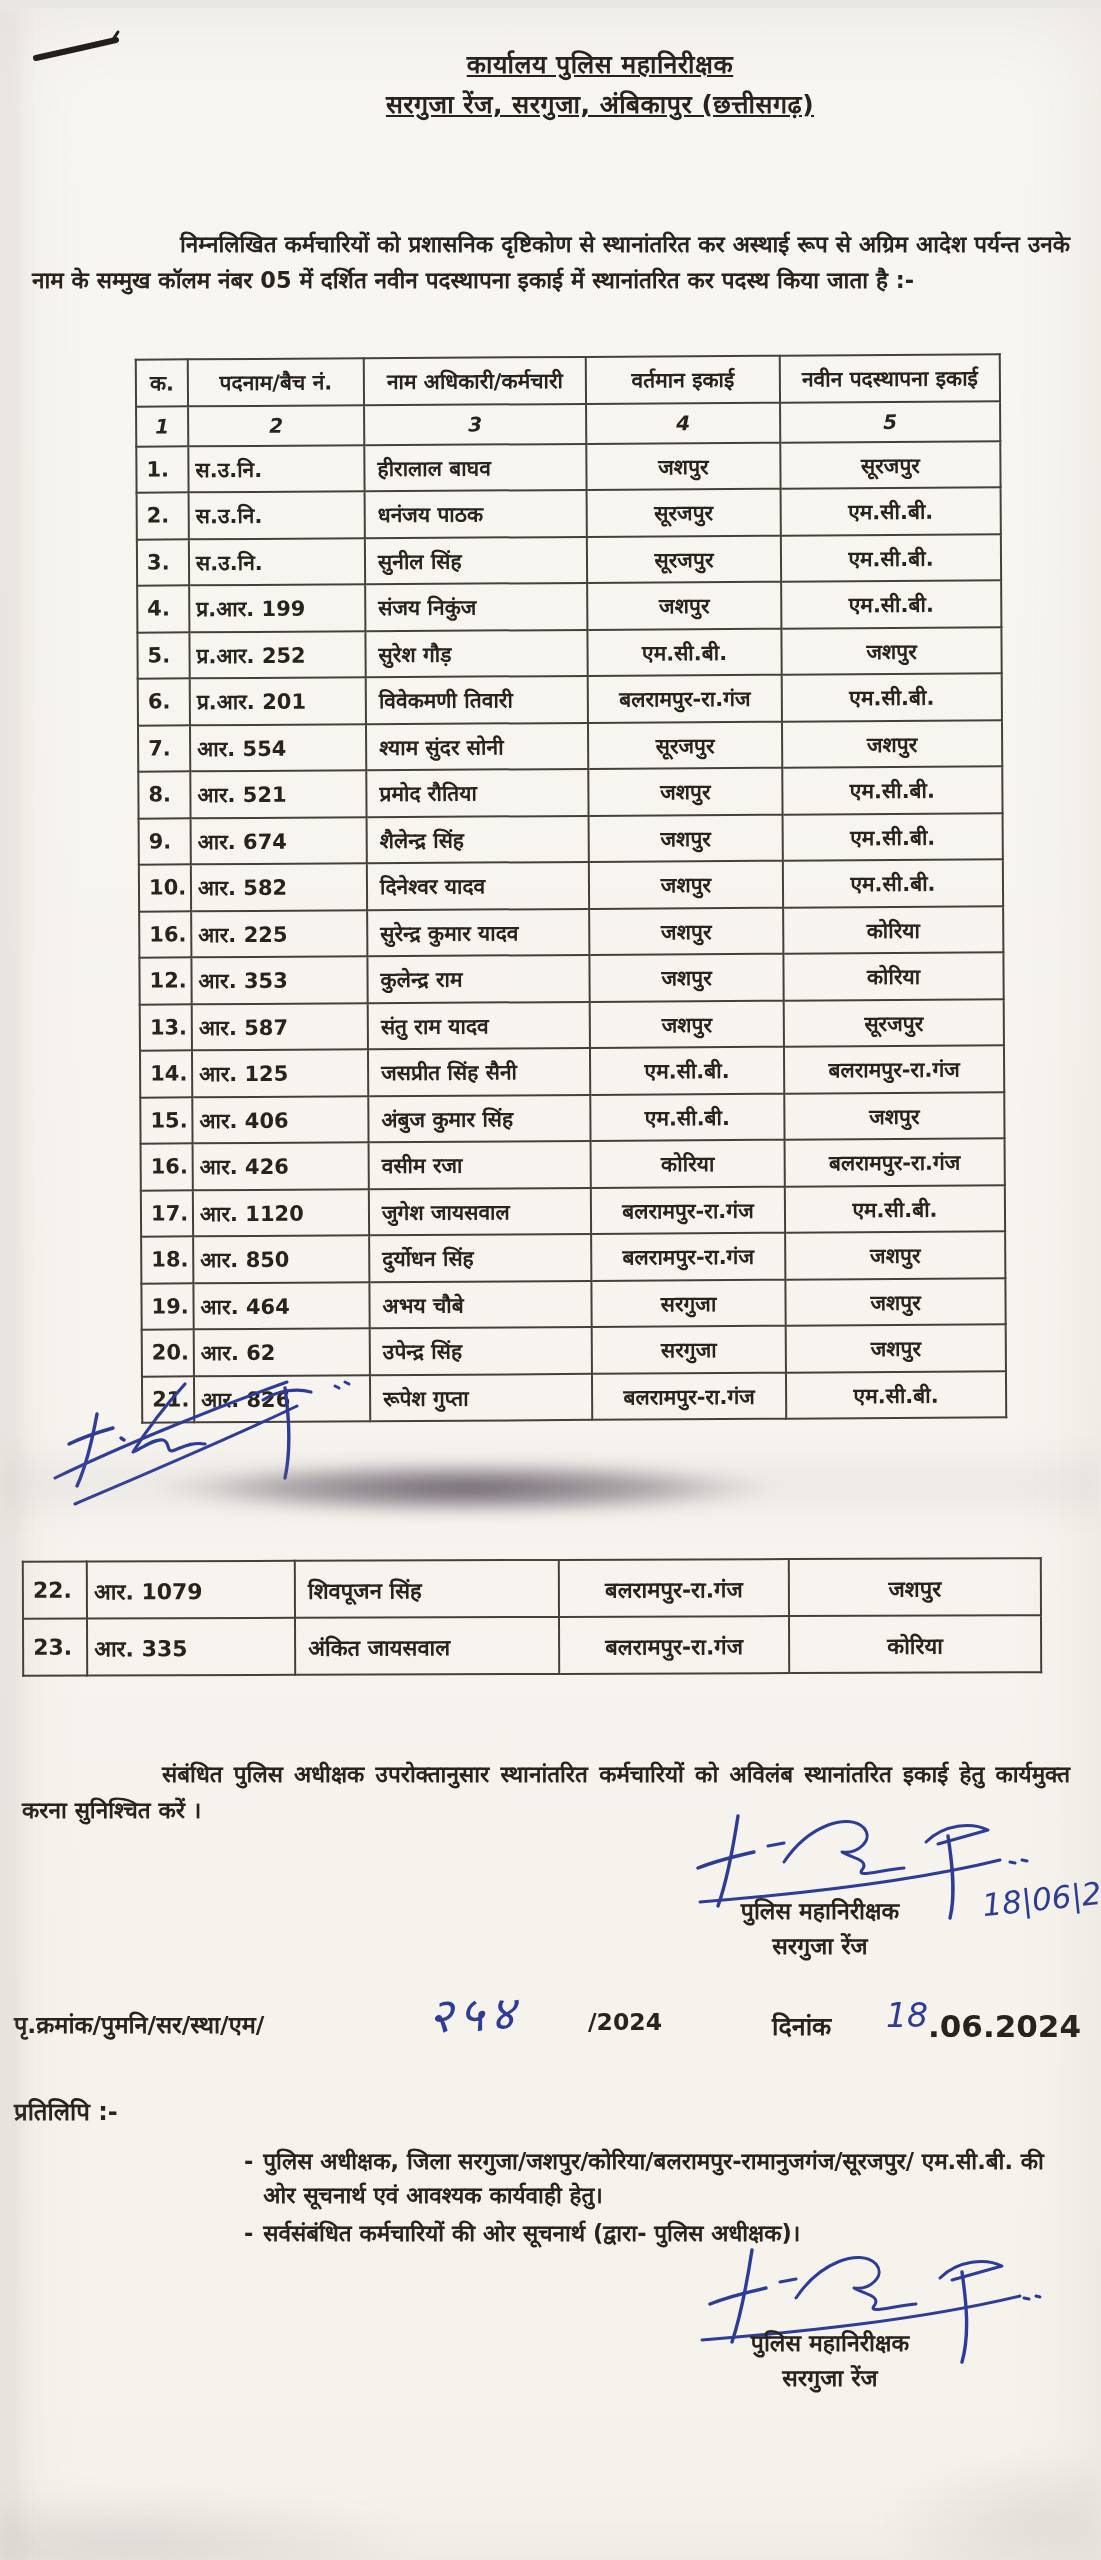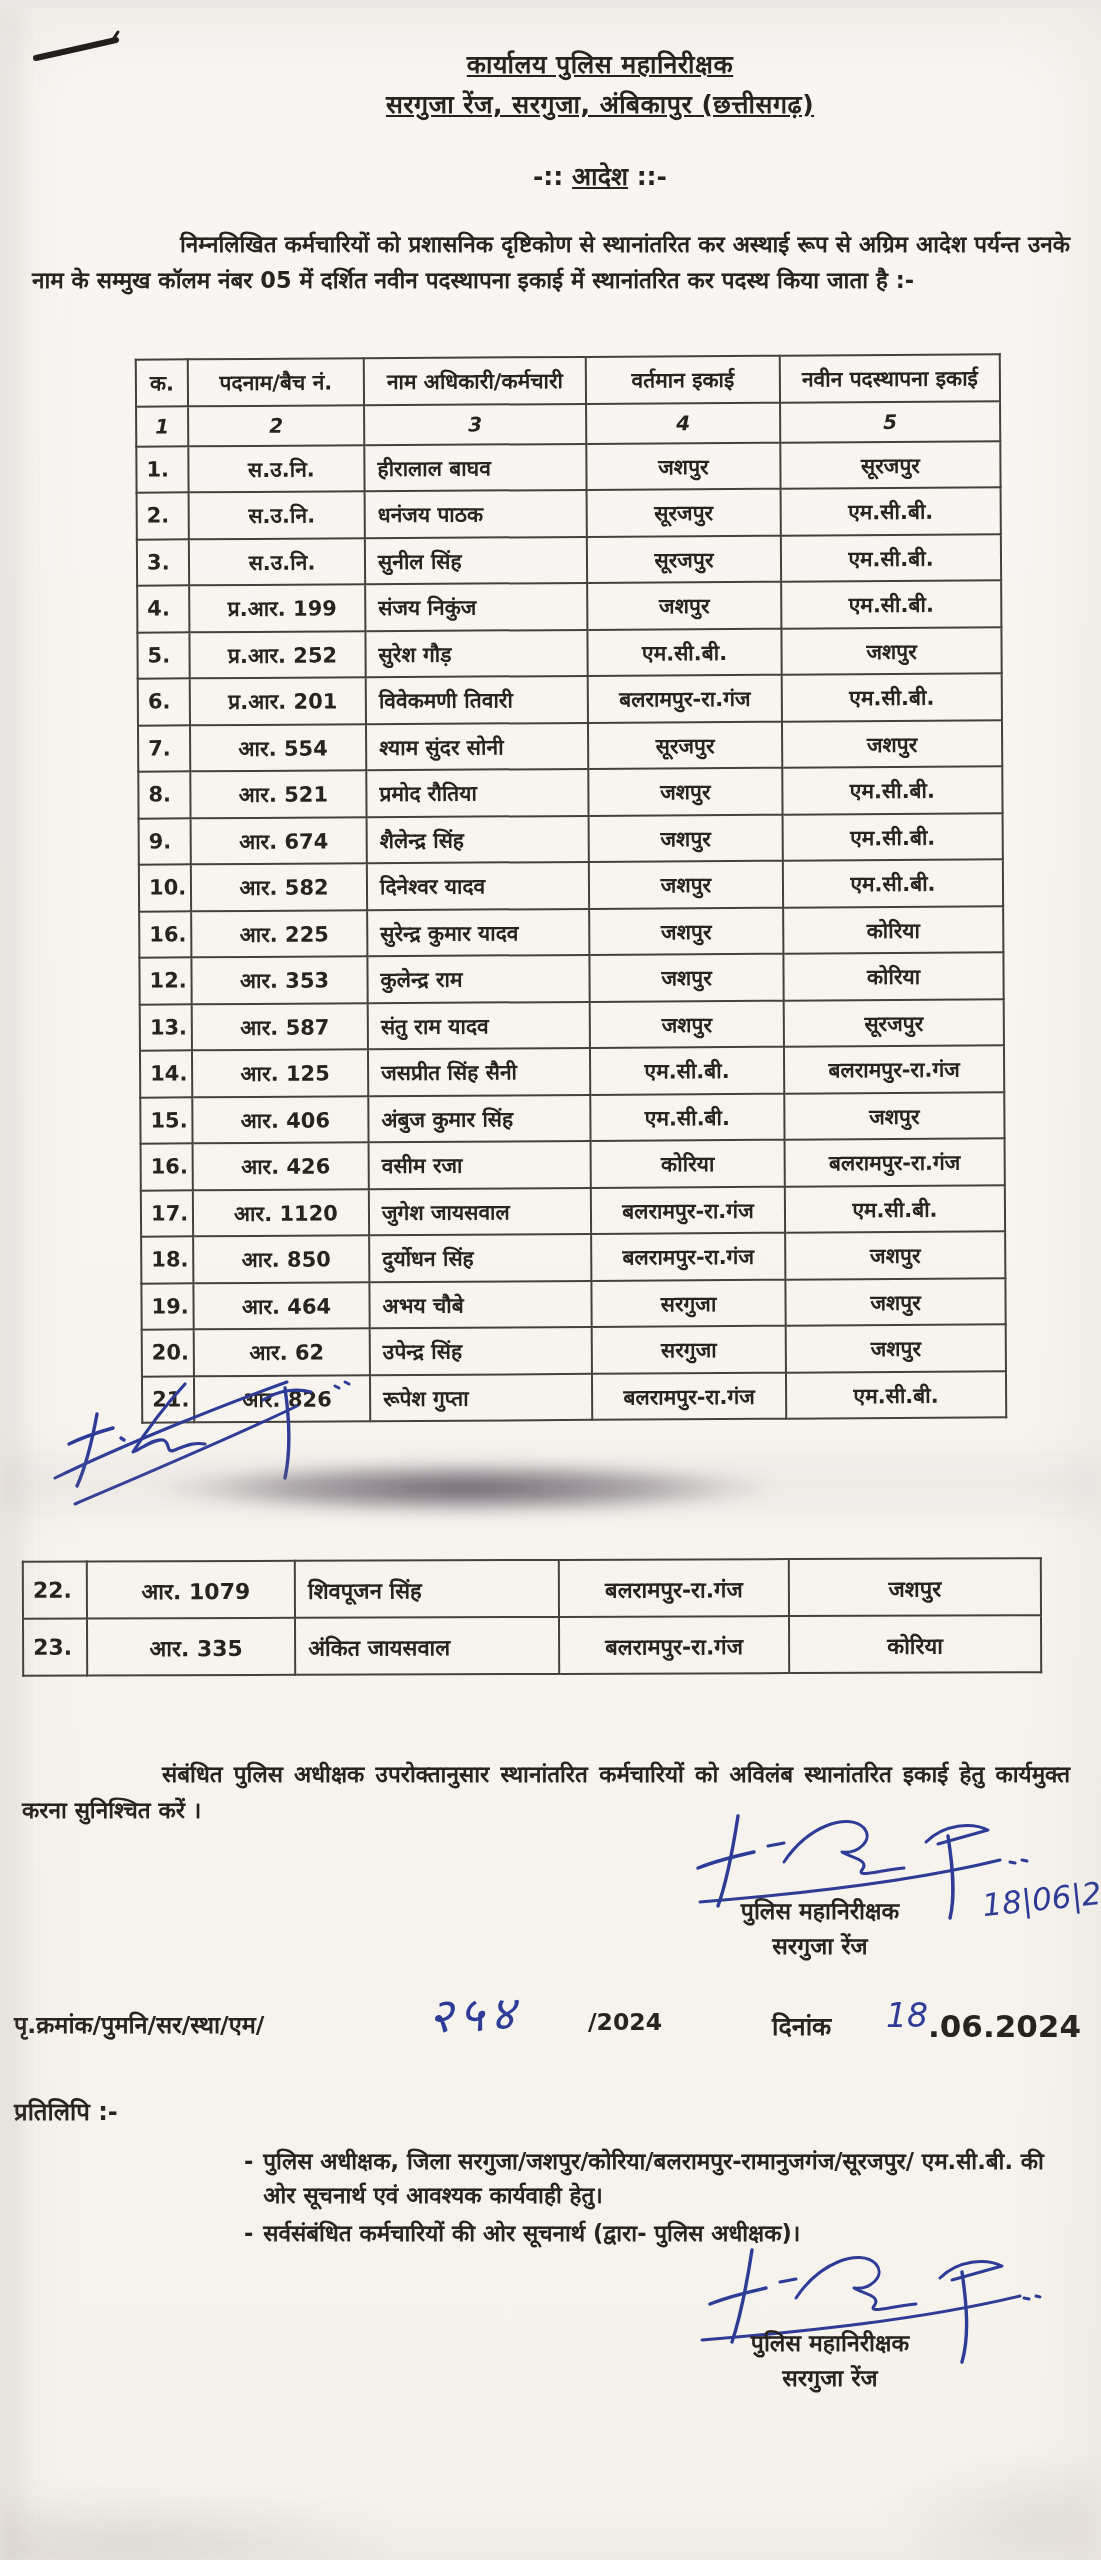--- a/index.html
+++ b/index.html
@@ -20,21 +20,21 @@
   .indent{text-indent:148px;}
   
   table.scan{border-collapse:collapse;table-layout:fixed;transform:rotate(-0.35deg);}
   table.scan td{border:2.2px solid #46403a;font-weight:600;font-size:21px;color:#29231e;
     overflow:hidden;white-space:nowrap;padding:2px 4px;}
   table.t1 td{height:40.5px;}
   table.t2 td{height:51px;font-size:22px;}
   tbody.head tr td{text-align:center;font-weight:700;}
   tbody.head tr:nth-child(2) td{font-style:italic;height:34px;font-size:20px;}
   tbody.rows td:nth-child(1){text-align:left;padding-left:9px;}
-  tbody.rows td:nth-child(2){text-align:center;padding-left:14px;border-radius:6px;}
+  tbody.rows td:nth-child(2){text-align:left;padding-left:6px;border-radius:6px;}
   tbody.rows td:nth-child(3){text-align:left;padding-left:12px;}
   tbody.rows td:nth-child(4),tbody.rows td:nth-child(5){text-align:center;}
   
   .pen{color:#2c3c97;font-style:italic;font-weight:500;}
   .sig-svg path{fill:none;stroke:#2c3c97;stroke-linecap:round;stroke-linejoin:round;}
   
   .shadow-band{background:radial-gradient(ellipse 52% 52% at 44% 50%,
       rgba(72,62,76,.82) 0%,rgba(88,78,92,.45) 48%,rgba(120,110,120,.18) 68%,transparent 82%);
       filter:blur(7px);}
   .edge-smudge{filter:blur(10px);}
@@ -46,25 +46,20 @@
 <div class="page">
 
   <svg class="abs" style="left:28px;top:18px;" width="110" height="45">
     <path d="M8 32 C 30 27, 62 20, 88 14" stroke="#211d1b" stroke-width="6" fill="none" stroke-linecap="round"></path>
     <path d="M84 15 L 90 6" stroke="#211d1b" stroke-width="3" fill="none" stroke-linecap="round"></path>
   </svg>
 
   <div class="abs center hdr" style="left:100px;top:38px;width:1000px;">कार्यालय पुलिस महानिरीक्षक</div>
   <div class="abs center hdr" style="left:100px;top:78px;width:1000px;">सरगुजा रेंज, सरगुजा, अंबिकापुर (छत्तीसगढ़)</div>
 
-  <div class="abs center order-line" style="left:100px;top:150px;width:1000px;">
-    <span>-::</span>
-    <span class="uword">आदेश</span>
-    <span>::-</span>
-  </div>
 
   <p class="abs body-text indent" style="left:32px;top:218px;width:1038px;">निम्नलिखित कर्मचारियों को प्रशासनिक दृष्टिकोण से स्थानांतरित कर अस्थाई रूप से अग्रिम आदेश पर्यन्त उनके नाम के सम्मुख कॉलम  नंबर 05 में दर्शित नवीन पदस्थापना इकाई में स्थानांतरित कर पदस्थ किया जाता है :-</p>
 
   <table class="scan t1 abs" style="left:138px;top:348px;width:864px;">
     <colgroup>
         <col style="width:52px">
         <col style="width:176px">
         <col style="width:222px">
         <col style="width:194px">
         <col style="width:220px">

